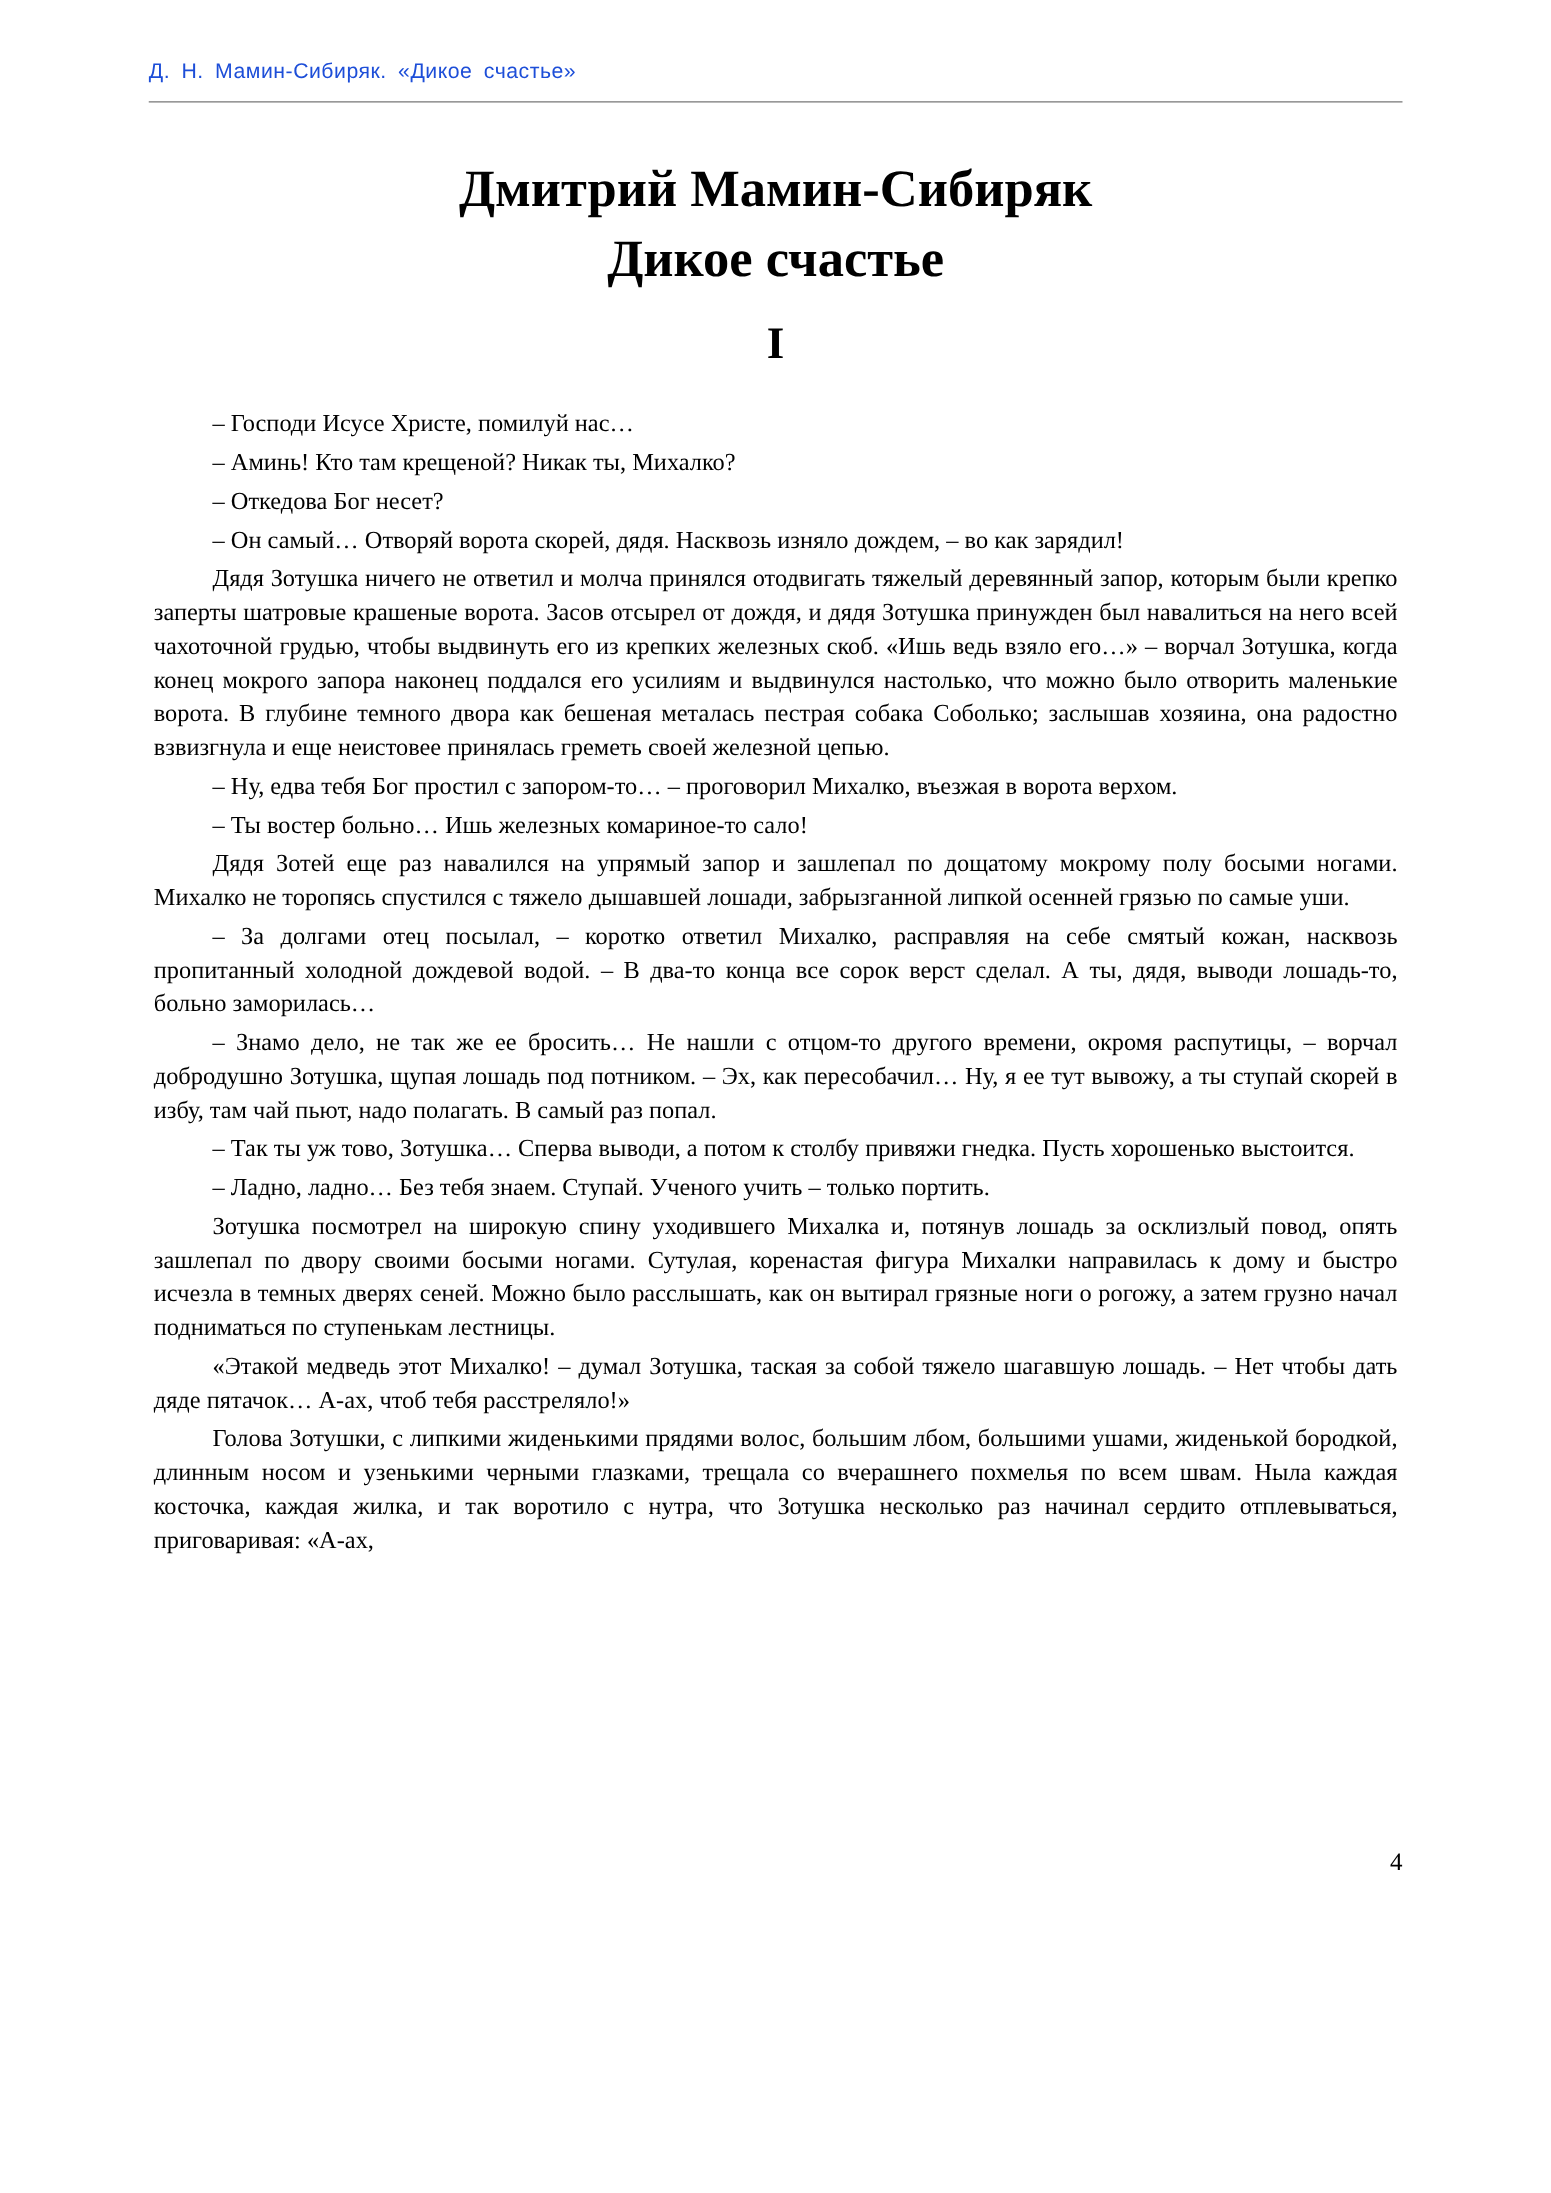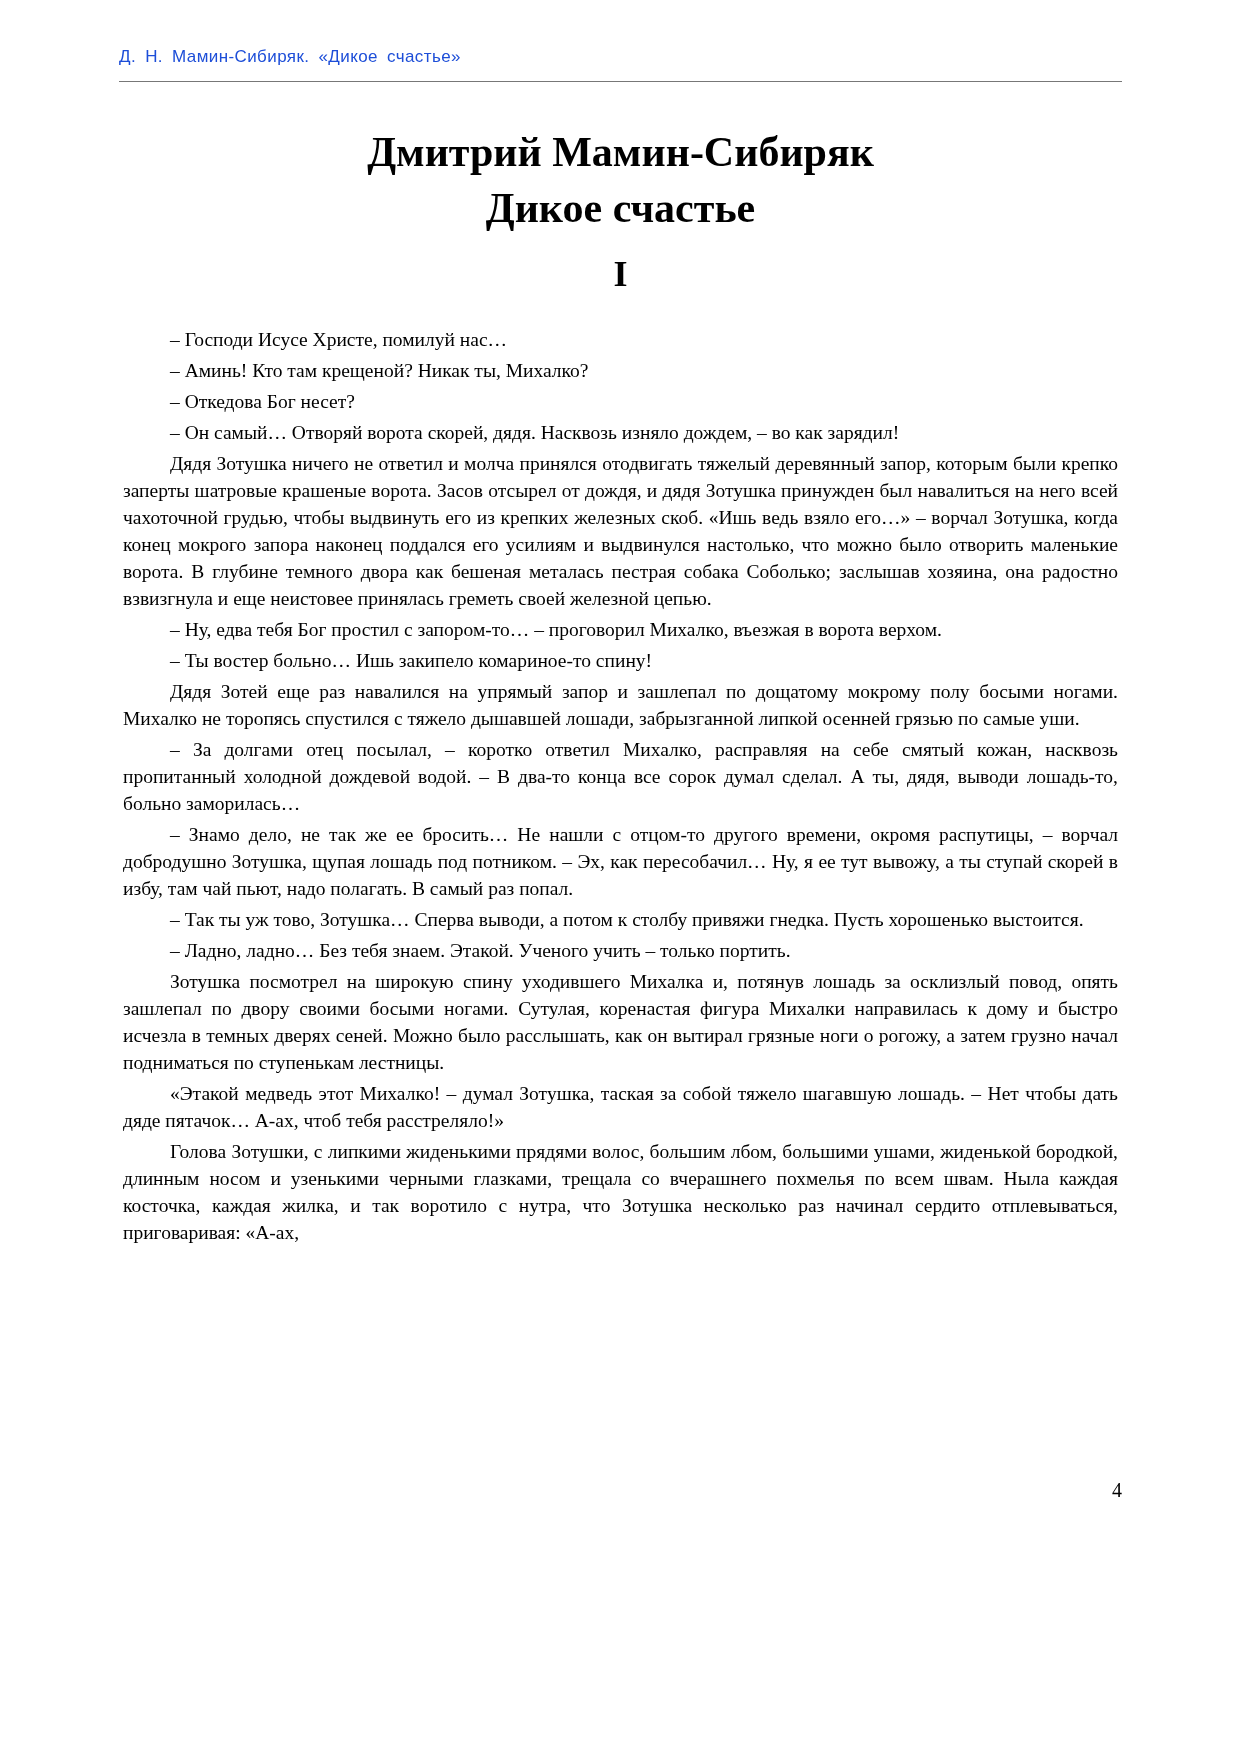--- a/index.html
+++ b/index.html
@@ -93,26 +93,26 @@
 
   <div class="chapter-heading">I</div>
 
   <div class="body-text">
       <p class="para">– Господи Исусе Христе, помилуй нас…</p>
       <p class="para">– Аминь! Кто там крещеной? Никак ты, Михалко?</p>
       <p class="para">– Откедова Бог несет?</p>
       <p class="para">– Он самый… Отворяй ворота скорей, дядя. Насквозь изняло дождем, – во как зарядил!</p>
       <p class="para">Дядя Зотушка ничего не ответил и молча принялся отодвигать тяжелый деревянный запор, которым были крепко заперты шатровые крашеные ворота. Засов отсырел от дождя, и дядя Зотушка принужден был навалиться на него всей чахоточной грудью, чтобы выдвинуть его из крепких железных скоб. «Ишь ведь взяло его…» – ворчал Зотушка, когда конец мокрого запора наконец поддался его усилиям и выдвинулся настолько, что можно было отворить маленькие ворота. В глубине темного двора как бешеная металась пестрая собака Соболько; заслышав хозяина, она радостно взвизгнула и еще неистовее принялась греметь своей железной цепью.</p>
       <p class="para">– Ну, едва тебя Бог простил с запором-то… – проговорил Михалко, въезжая в ворота верхом.</p>
-      <p class="para">– Ты востер больно… Ишь закипело комариное-то спину!</p>
+      <p class="para">– Ты востер больно… Ишь железных комариное-то сало!</p>
       <p class="para">Дядя Зотей еще раз навалился на упрямый запор и зашлепал по дощатому мокрому полу босыми ногами. Михалко не торопясь спустился с тяжело дышавшей лошади, забрызганной липкой осенней грязью по самые уши.</p>
-      <p class="para">– За долгами отец посылал, – коротко ответил Михалко, расправляя на себе смятый кожан, насквозь пропитанный холодной дождевой водой. – В два-то конца все сорок думал сделал. А ты, дядя, выводи лошадь-то, больно заморилась…</p>
+      <p class="para">– За долгами отец посылал, – коротко ответил Михалко, расправляя на себе смятый кожан, насквозь пропитанный холодной дождевой водой. – В два-то конца все сорок верст сделал. А ты, дядя, выводи лошадь-то, больно заморилась…</p>
       <p class="para">– Знамо дело, не так же ее бросить… Не нашли с отцом-то другого времени, окромя распутицы, – ворчал добродушно Зотушка, щупая лошадь под потником. – Эх, как пересобачил… Ну, я ее тут вывожу, а ты ступай скорей в избу, там чай пьют, надо полагать. В самый раз попал.</p>
       <p class="para">– Так ты уж тово, Зотушка… Сперва выводи, а потом к столбу привяжи гнедка. Пусть хорошенько выстоится.</p>
-      <p class="para">– Ладно, ладно… Без тебя знаем. Этакой. Ученого учить – только портить.</p>
+      <p class="para">– Ладно, ладно… Без тебя знаем. Ступай. Ученого учить – только портить.</p>
       <p class="para">Зотушка посмотрел на широкую спину уходившего Михалка и, потянув лошадь за осклизлый повод, опять зашлепал по двору своими босыми ногами. Сутулая, коренастая фигура Михалки направилась к дому и быстро исчезла в темных дверях сеней. Можно было расслышать, как он вытирал грязные ноги о рогожу, а затем грузно начал подниматься по ступенькам лестницы.</p>
       <p class="para">«Этакой медведь этот Михалко! – думал Зотушка, таская за собой тяжело шагавшую лошадь. – Нет чтобы дать дяде пятачок… А-ах, чтоб тебя расстреляло!»</p>
       <p class="para">Голова Зотушки, с липкими жиденькими прядями волос, большим лбом, большими ушами, жиденькой бородкой, длинным носом и узенькими черными глазками, трещала со вчерашнего похмелья по всем швам. Ныла каждая косточка, каждая жилка, и так воротило с нутра, что Зотушка несколько раз начинал сердито отплевываться, приговаривая: «А-ах,</p>
     </div>
 
   <div class="page-number">4</div>
 
 </div>
 
 </body></html>

